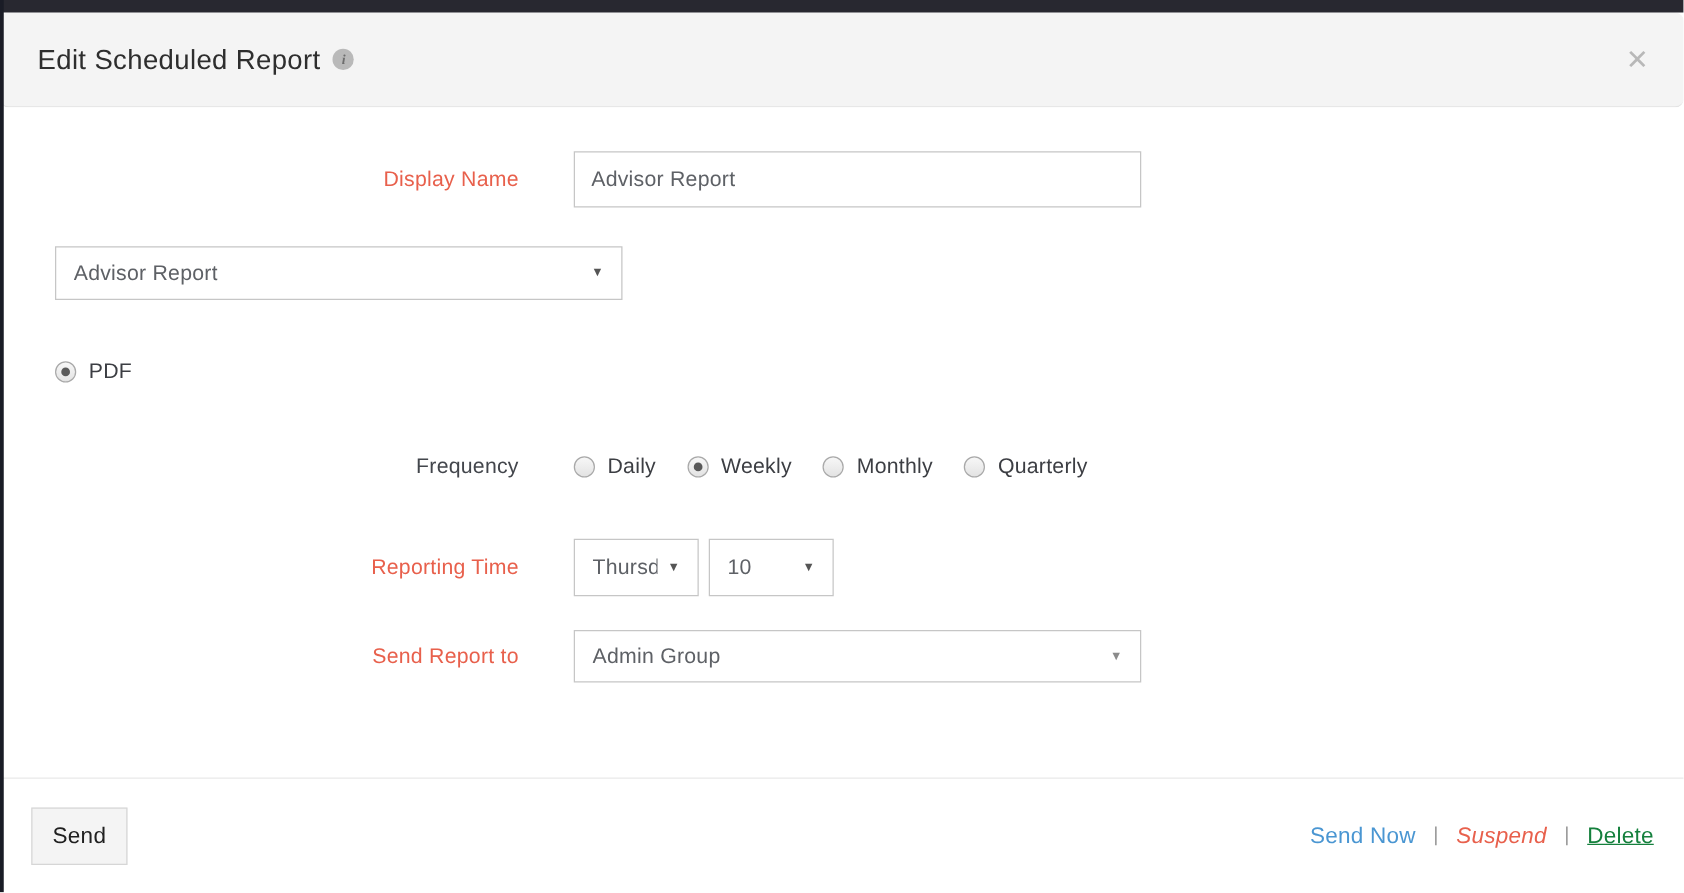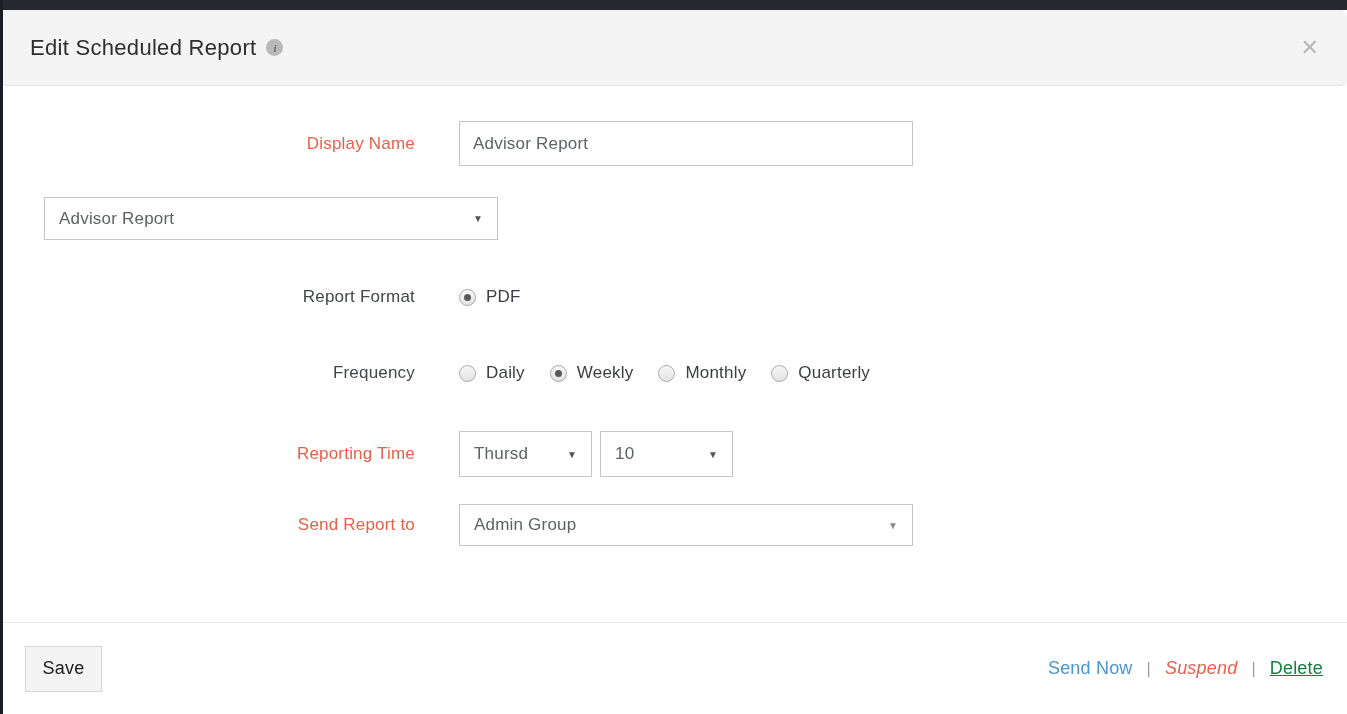--- a/index.html
+++ b/index.html
@@ -108,21 +108,21 @@
     letter-spacing: 0.2px;
     white-space: nowrap; overflow: hidden;
   }
   .select-box .arrow {
     font-size: 10px;
     color: #555;
     flex: none;
     margin-left: 8px;
   }
   .select-box.wide { width: 454px; }
-  .select-box.small { width: 133px; height: 46px; }
+  .select-box.small { width: 100px; height: 46px; }
   .select-box.group-select { width: 454px; height: 42px; }
   .select-box.group-select .arrow { color: #8b8b8b; }
 
   
   .radio {
     width: 17px; height: 17px;
     border-radius: 50%;
     border: 1px solid #a9a9a9;
     background: linear-gradient(#f7f7f7, #e3e3e3);
     display: inline-block;
@@ -214,21 +214,20 @@
     <div class="form-row row-report-type">
       <div class="ctrl">
         <div class="select-box wide">
           <span class="sel-text">Advisor Report</span>
           <span class="arrow">▼</span>
         </div>
       </div>
     </div>
 
     <div class="form-row row-format">
-      <div class="form-label">Report Format</div>
       <div class="ctrl">
         <div class="radio-group">
           <span class="radio-opt">
             <span class="radio checked"></span>
             <span class="radio-label">PDF</span>
           </span>
         </div>
       </div>
     </div>
 
@@ -277,21 +276,21 @@
         <div class="select-box group-select">
           <span class="sel-text">Admin Group</span>
           <span class="arrow">▼</span>
         </div>
       </div>
     </div>
 
   </div>
 
   <div class="modal-footer">
-    <button class="save-button">Save</button>
+    <button class="save-button">Send</button>
     <div class="footer-links">
       <a class="link link-blue">Send Now</a>
       <span class="sep">|</span>
       <a class="link link-red">Suspend</a>
       <span class="sep">|</span>
       <a class="link link-red2">Delete</a>
     </div>
   </div>
 
 </div>

